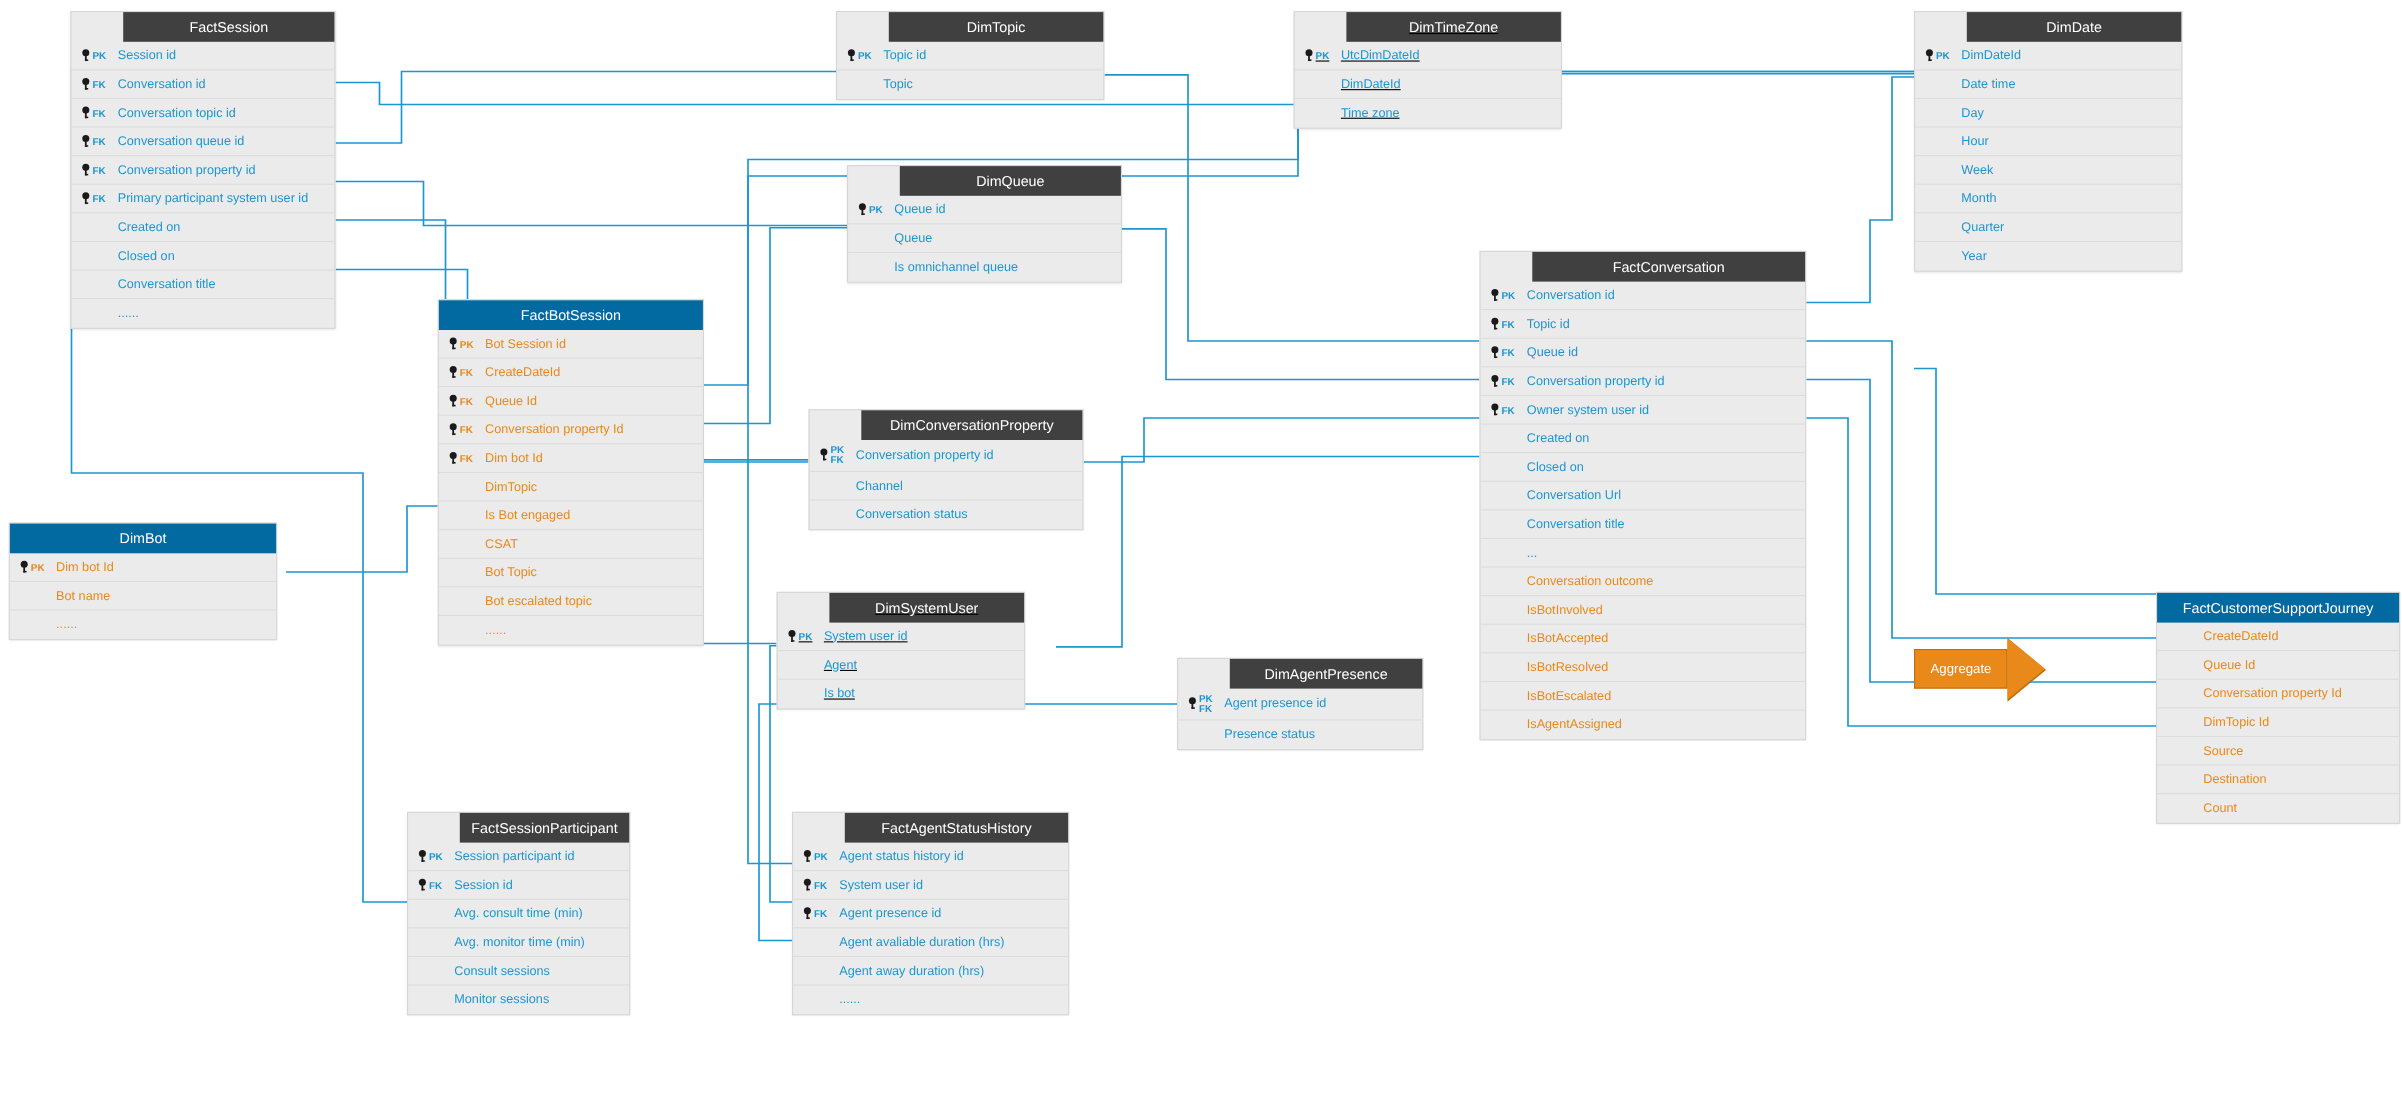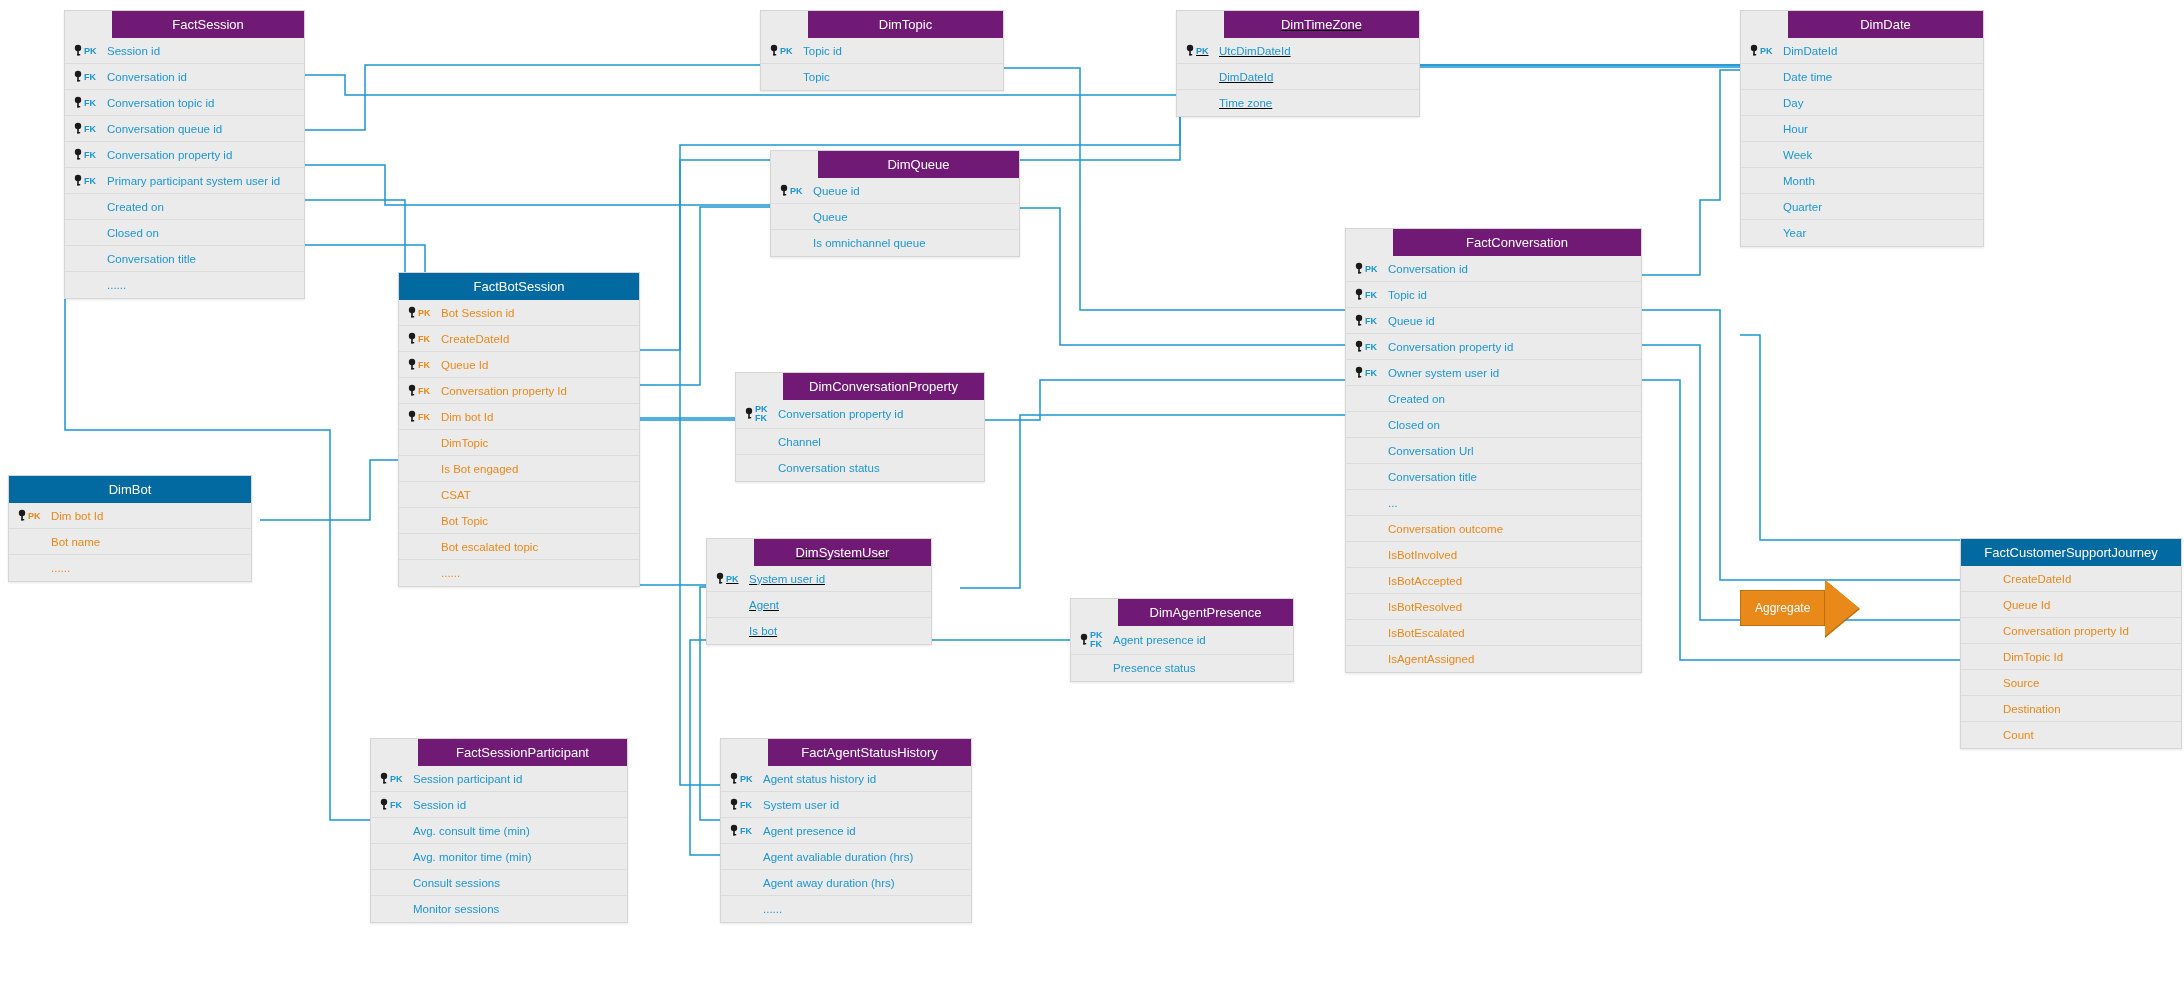--- a/index.html
+++ b/index.html
@@ -22,21 +22,21 @@
     border: 1px solid #d6d6d6;
     box-shadow: 0 1px 2px rgba(0,0,0,0.1);
   }
   .entity-header {
     text-align: center;
     padding: 6px 4px;
     font-size: 13px;
     font-weight: 400;
     color: #fff;
   }
-  .hdr-blue { background: #701a75; margin-left: 47px; }
+  .hdr-blue { background: #404040; margin-left: 47px; }
   .hdr-orange { background: #0369a1; }
   .entity-row {
     display: flex;
     align-items: center;
     padding: 5px 6px 5px 8px;
     border-bottom: 1px solid #dcdcdc;
     font-size: 11.5px;
     min-height: 26px;
     gap: 6px;
   }
@@ -327,21 +327,21 @@
           <div class="key-col txt-orange"></div>
           <div class="field txt-orange">Bot escalated topic</div>
         </div>
         <div class="entity-row">
           <div class="key-col txt-orange"></div>
           <div class="field txt-orange">......</div>
         </div>
       </div>
 </div>
 
-<div class="entity" style="left:370px; top:738px; width:258px;">
+<div class="entity" style="left:370px; top:738px; width:203px;">
   <div class="entity-header hdr-blue">FactSessionParticipant</div>
   <div>
         <div class="entity-row">
           <div class="key-col txt-blue">
             <svg class="kico" viewBox="0 0 10 14">
               <circle cx="5" cy="4" r="3.2" fill="#1a1a1a"></circle>
               <rect x="4.2" y="6.5" width="1.6" height="5" fill="#1a1a1a"></rect>
               <rect x="4.2" y="10" width="3" height="1.4" fill="#1a1a1a"></rect>
             </svg>
             <span>PK</span>

